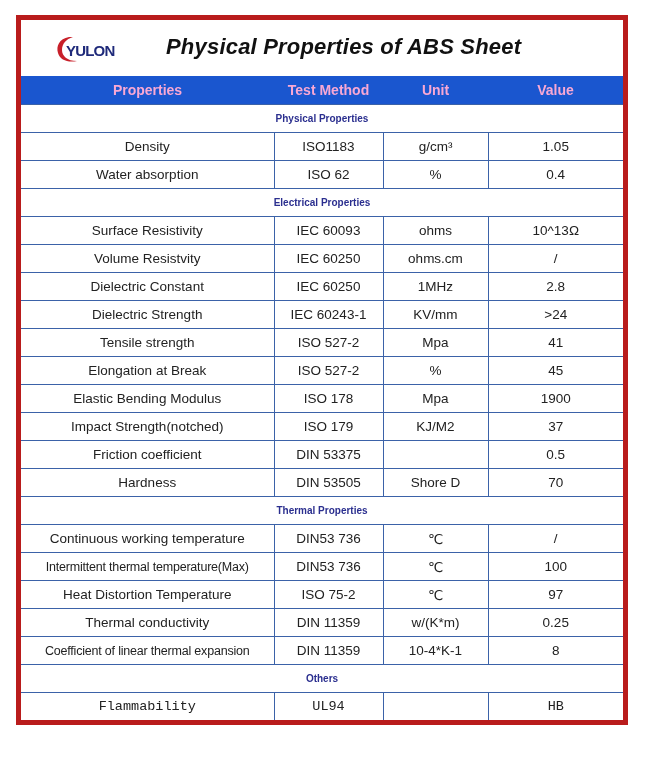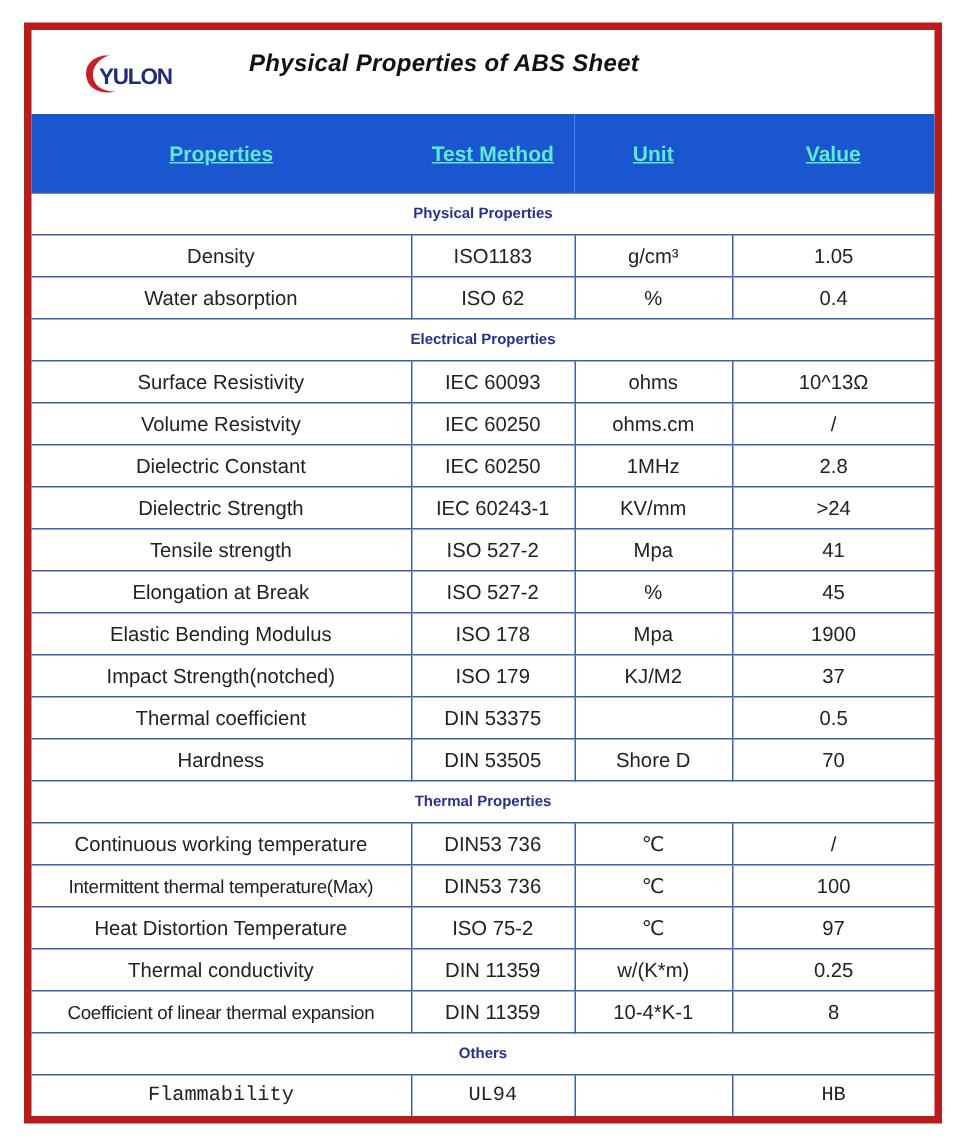--- a/index.html
+++ b/index.html
@@ -1,23 +1,23 @@
 <!DOCTYPE html>
 <html><head>
 <meta charset="utf-8">
 <style>
   html, body { margin: 0; padding: 0; background: #ffffff; }
   body { width: 646px; height: 764px; position: relative; font-family: "Liberation Sans", "DejaVu Sans", sans-serif; overflow: hidden; }
   .sheet { position: absolute; left: 16px; top: 15px; width: 612px; border: 5px solid #b91c1c; box-sizing: border-box; background: #fff; }
   .title-row { height: 56px; position: relative; display: flex; align-items: center; }
   .logo { position: absolute; left: 34px; top: 14px; width: 76px; height: 30px; }
-  .title { position: absolute; left: 145px; top: 14px; font-size: 16px; font-style: italic; font-weight: bold; color: #111; letter-spacing: 0.2px; }
+  .title { position: absolute; left: 145px; top: 14px; font-size: 22px; font-style: italic; font-weight: bold; color: #111; letter-spacing: 0.2px; }
   table { width: 100%; border-collapse: collapse; table-layout: fixed; }
   col.c1 { width: 253px; } col.c2 { width: 109px; } col.c3 { width: 105px; } col.c4 { width: auto; }
-  th { background: #1a56cf; color: #5eead4; font-size: 14px; font-weight: bold; height: 28px; padding: 12px; text-align: center; border: none; text-decoration: underline; }
+  th { background: #1a56cf; color: #f9a8d4; font-size: 14px; font-weight: bold; height: 28px; padding: 0; text-align: center; border: none; }
   td { font-size: 13.5px; color: #222; text-align: center; height: 27px; padding: 0; border: 1px solid #3b62a8; white-space: nowrap; }
   td.section { font-weight: bold; color: #2b2f8f; font-size: 10px; border-left: none; border-right: none; }
   tr td:first-child { border-left: none; }
   tr td:last-child { border-right: none; }
   tr:last-child td { border-bottom: none; font-family: Liberation Mono, monospace; }
   td.small { font-size: 12.5px; letter-spacing: -0.2px; }
 </style>
 </head>
 <body>
 
@@ -105,21 +105,21 @@
           <td>Mpa</td>
           <td>1900</td>
         </tr>
         <tr>
           <td>Impact Strength(notched)</td>
           <td>ISO 179</td>
           <td>KJ/M2</td>
           <td>37</td>
         </tr>
         <tr>
-          <td>Thermal coefficient</td>
+          <td>Friction coefficient</td>
           <td>DIN 53375</td>
           <td></td>
           <td>0.5</td>
         </tr>
         <tr>
           <td>Hardness</td>
           <td>DIN 53505</td>
           <td>Shore D</td>
           <td>70</td>
         </tr>

